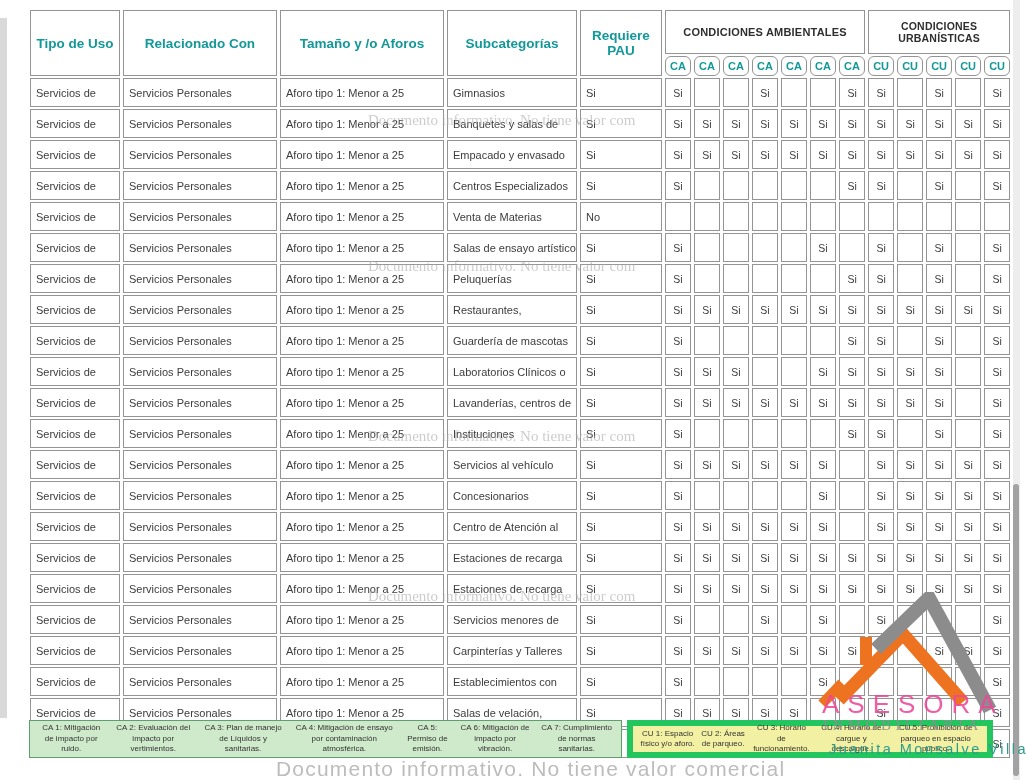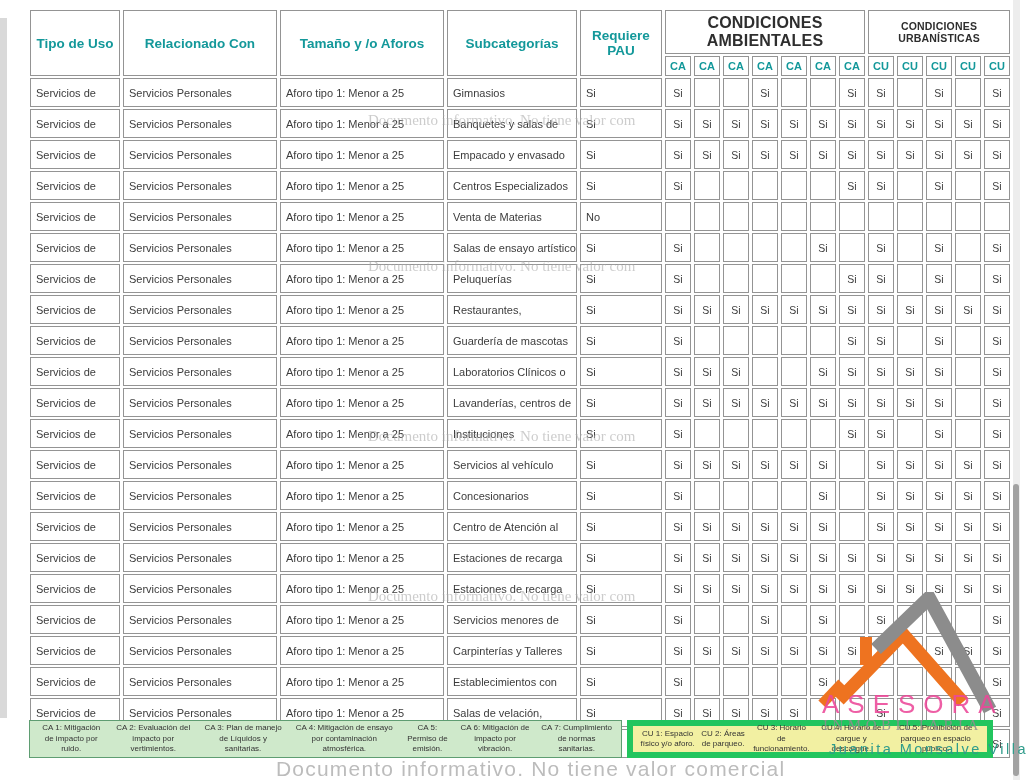--- a/index.html
+++ b/index.html
@@ -7,22 +7,22 @@
        font-family:"Liberation Sans", sans-serif;}
   .page{position:relative;width:1026px;height:780px;background:#fff;overflow:hidden;}
   .left-strip{position:absolute;left:0;top:18px;width:7px;height:700px;background:#d9d9d9;}
 
   table.main{position:absolute;left:27px;top:8px;width:986px;
     border-collapse:separate;border-spacing:3px 2px;table-layout:fixed;}
   table.main th,table.main td{border:1px solid #949494;background:#fff;overflow:hidden;}
   thead th{background:#c9c9c9;color:#13989a;font-weight:bold;font-size:13.5px;
     text-align:center;vertical-align:middle;border:1px solid #828282;}
   thead tr.r1 th{height:40px;}
-  thead tr.r2 th{height:18px;font-size:11px;padding:0;}
-  th.group-ca{background:#cfe9c8;color:#2e2e2e;font-size:16px;letter-spacing:.2px;margin-left:40px;}
+  thead tr.r2 th{height:18px;font-size:11px;padding:0;border-radius:6px;}
+  th.group-ca{background:#cfe9c8;color:#2e2e2e;font-size:11px;letter-spacing:.2px;margin-left:40px;}
   th.group-cu{background:#f1ef9f;color:#2e2e2e;font-size:10.5px;letter-spacing:.2px;}
   tbody td{height:27px;}
   td.txt{font-size:11px;color:#3c3c3c;text-align:left;padding:0 0 0 5px;white-space:nowrap;}
   td.mark{font-size:10.5px;color:#3c3c3c;text-align:center;padding:0;}
 
   .wm{position:absolute;color:#a8a8a8;opacity:.58;font-size:15px;white-space:nowrap;
       pointer-events:none;z-index:5;font-family:Liberation Serif, serif;}
   .wm-bottom{position:absolute;left:276px;top:757px;color:#bcbcbc;font-size:21px;
       letter-spacing:1.2px;white-space:nowrap;z-index:5;}
 

